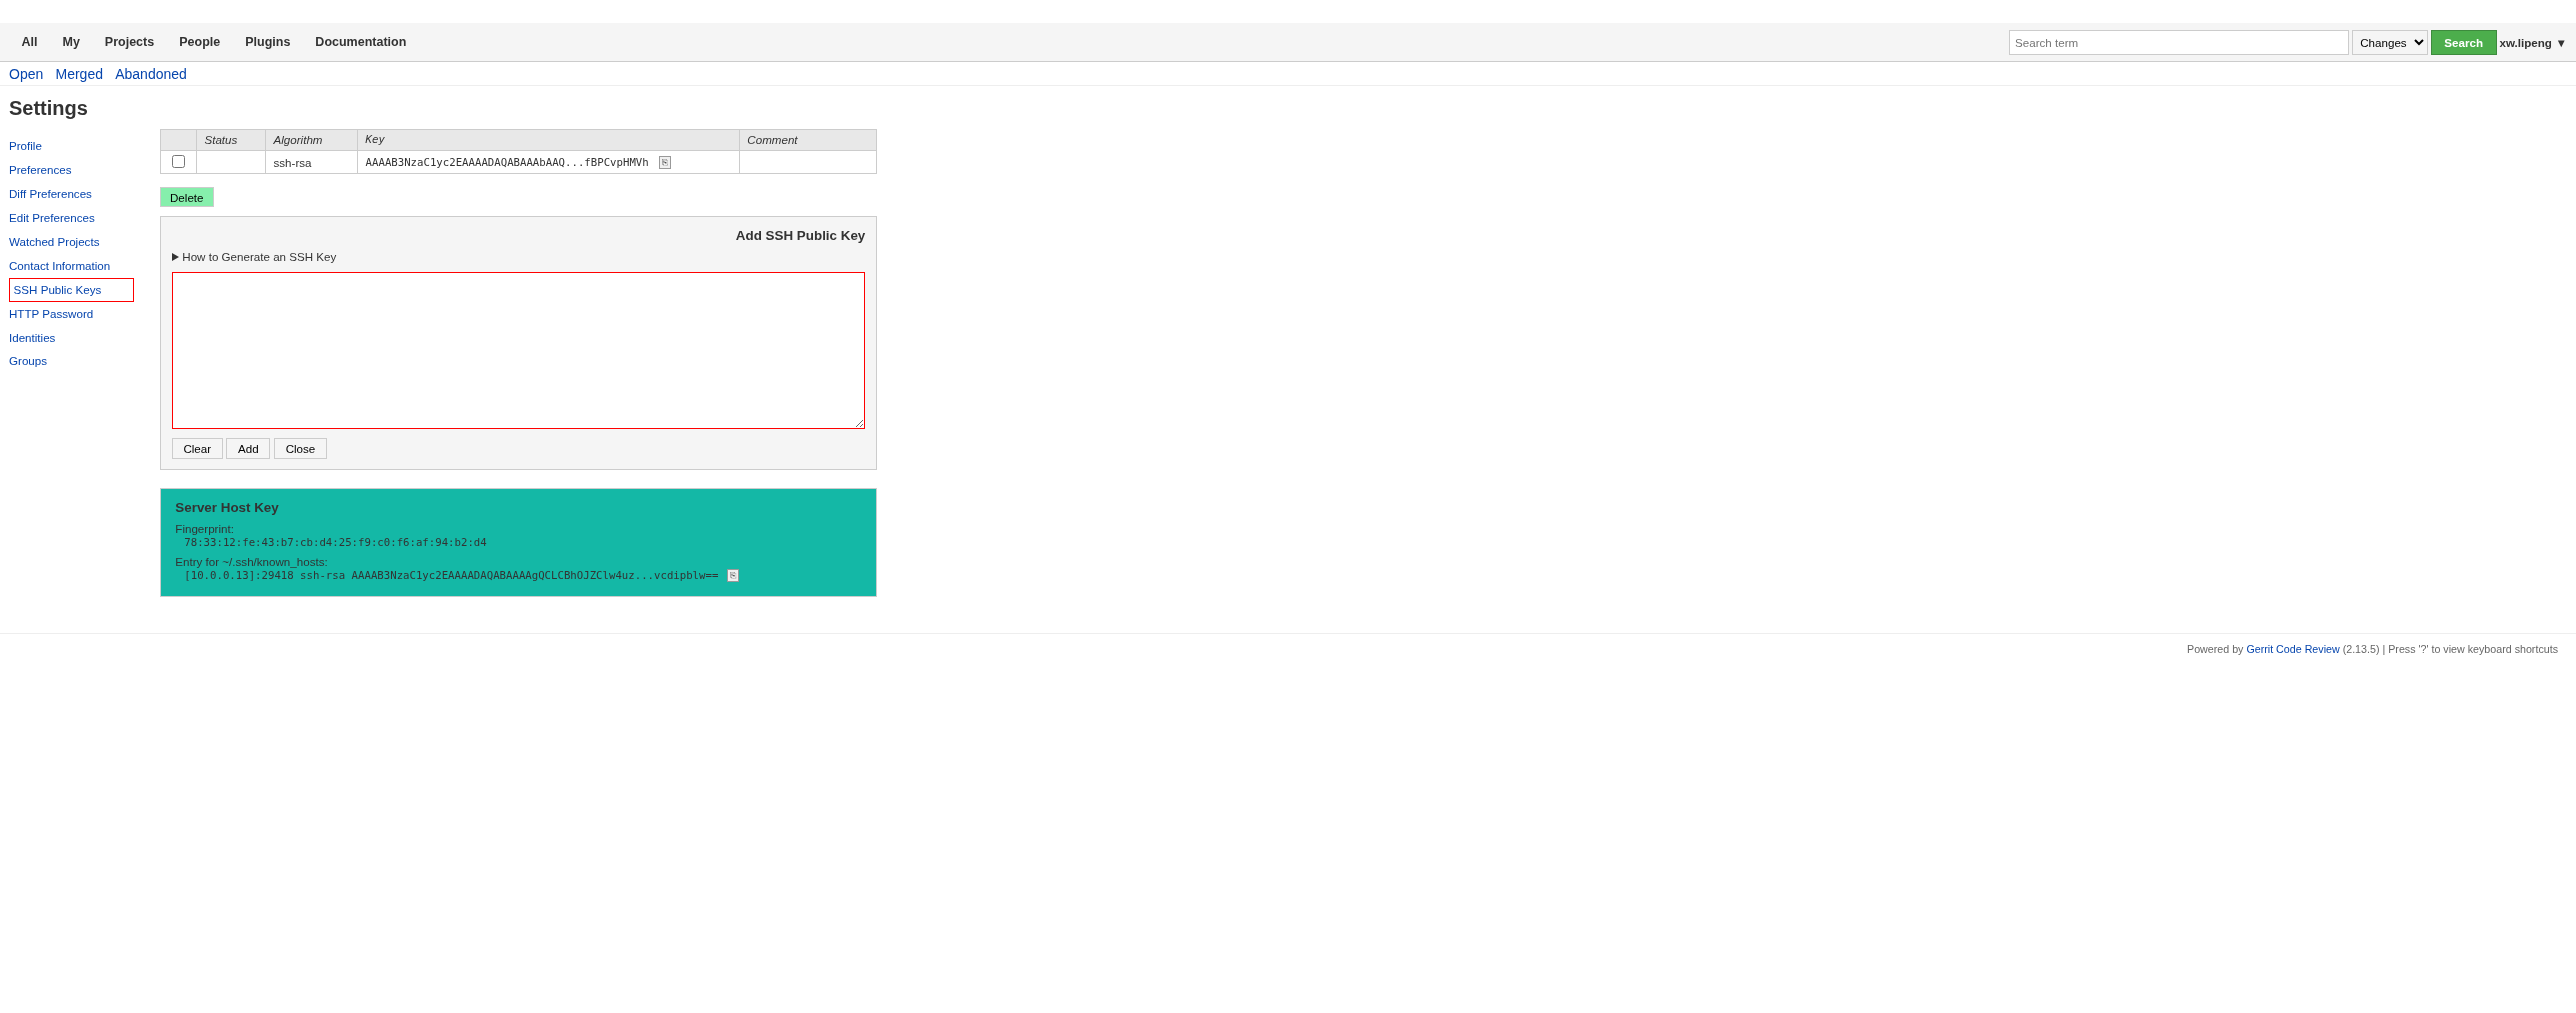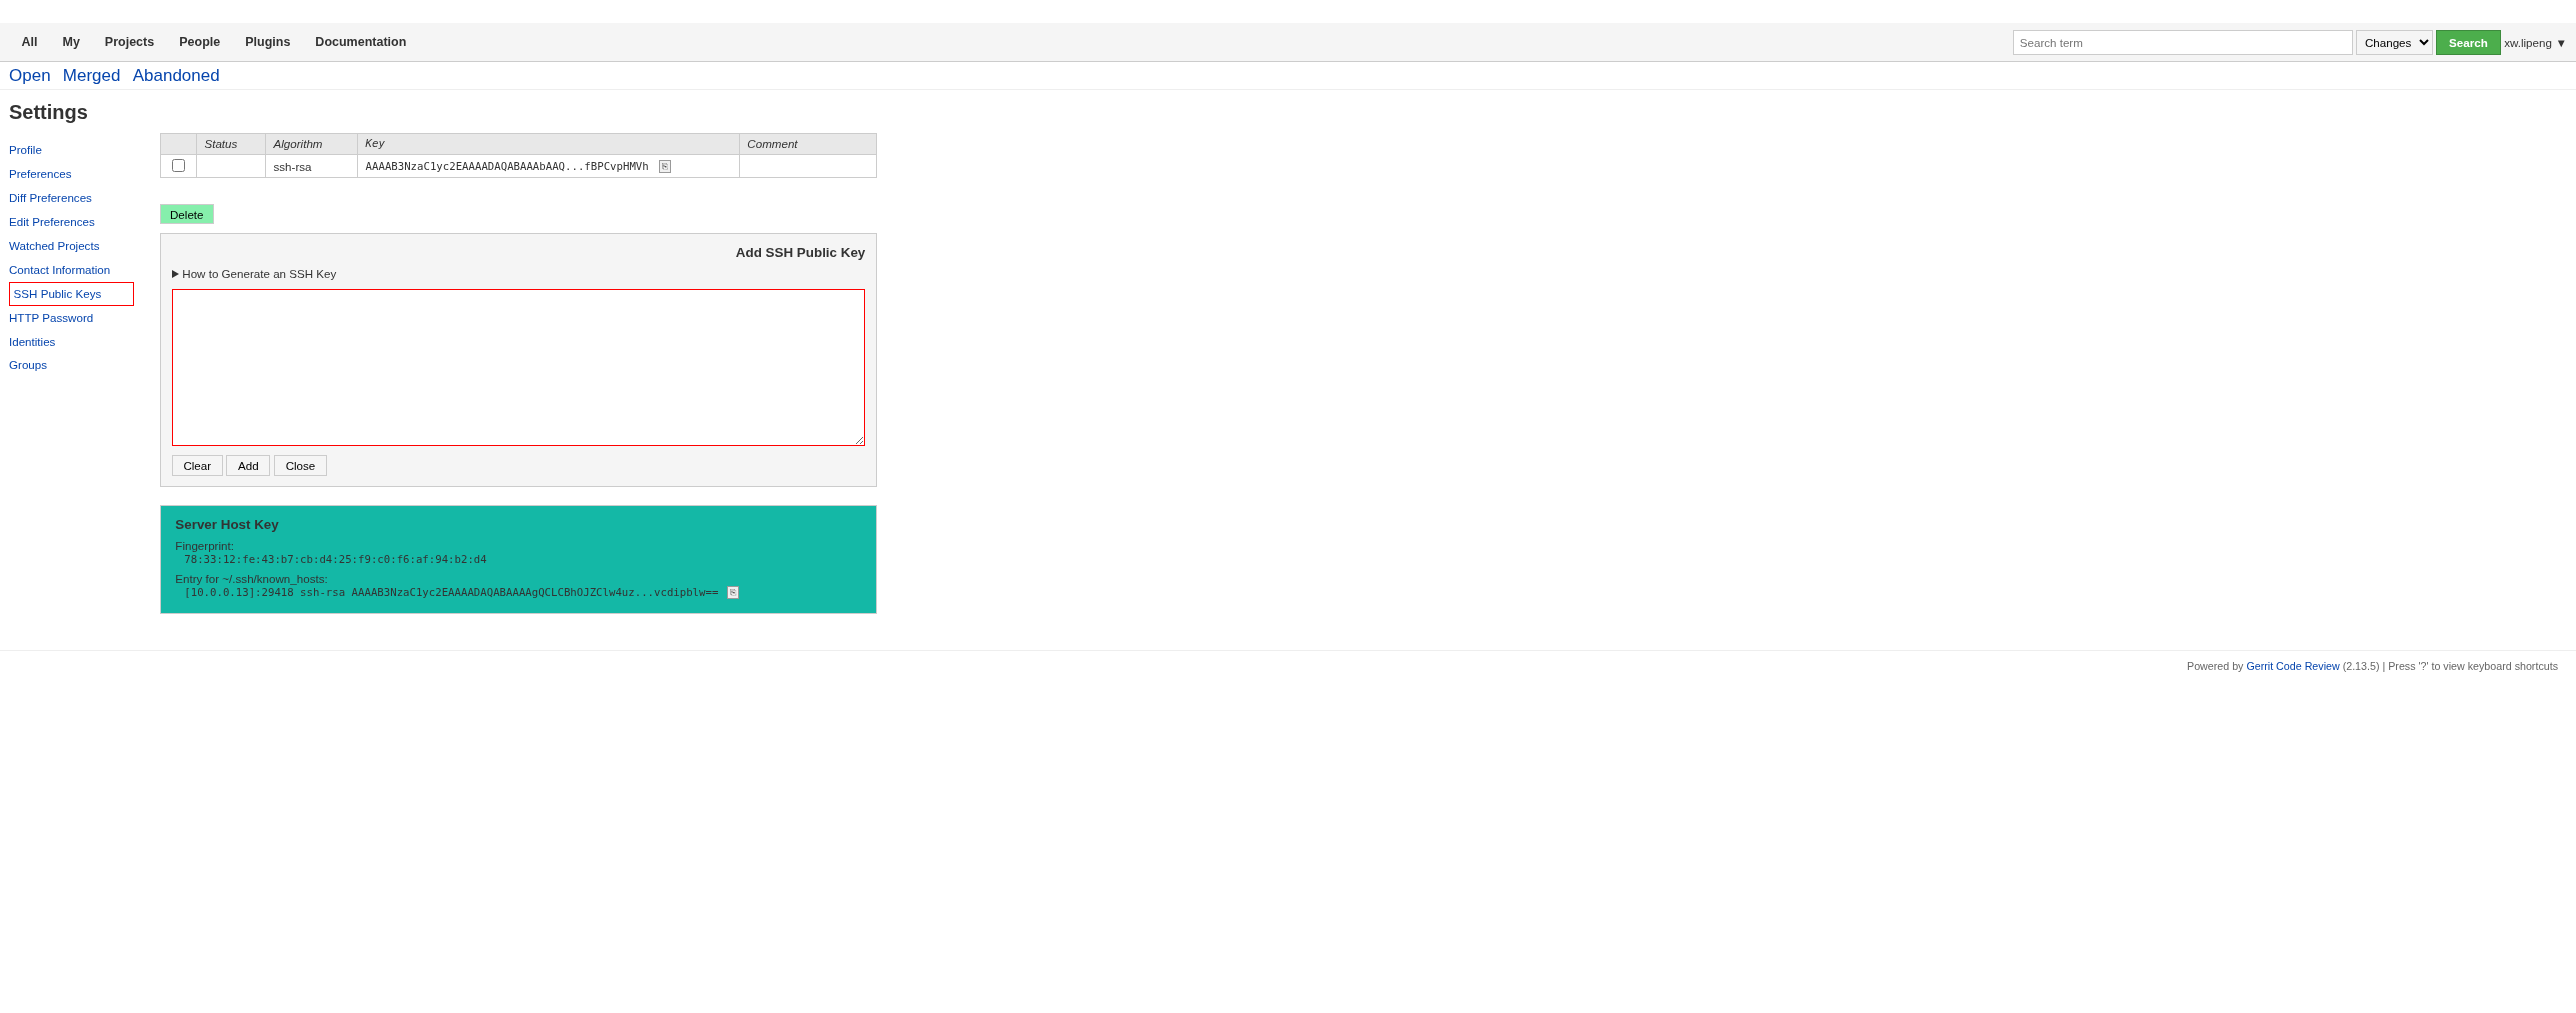--- a/index.html
+++ b/index.html
@@ -58,31 +58,32 @@
       font-weight: bold;
       cursor: pointer;
     }
     .user-menu {
       display: flex;
       align-items: center;
       gap: 3.6px;
       cursor: pointer;
       font-size: 11.6px;
       color: #333;
+      font-weight: bold;
     }
 
     
     .sub-nav {
       padding: 3.6px 9px;
       border-bottom: 0.9px solid #eee;
       background: #fff;
     }
     .sub-nav a {
       text-decoration: none;
-      font-size: 17px;
+      font-size: 14px;
       margin-right: 9px;
       color: #0645ad;
     }
 
     
     .page-title {
       font-size: 20px;
       font-weight: bold;
       padding: 10.7px 9px 9px 9px;
       color: #333;
@@ -119,21 +120,21 @@
     
     .content {
       flex: 1;
       max-width: 717px;
     }
 
     
     .ssh-table {
       border-collapse: collapse;
       width: 100%;
-      margin-bottom: 22px;
+      margin-bottom: 9px;
       font-size: 11.6px;
     }
     .ssh-table th {
       background: #e8e8e8;
       border: 0.9px solid #ccc;
       padding: 3.6px 7.2px;
       text-align: left;
       font-style: italic;
       font-weight: normal;
     }

